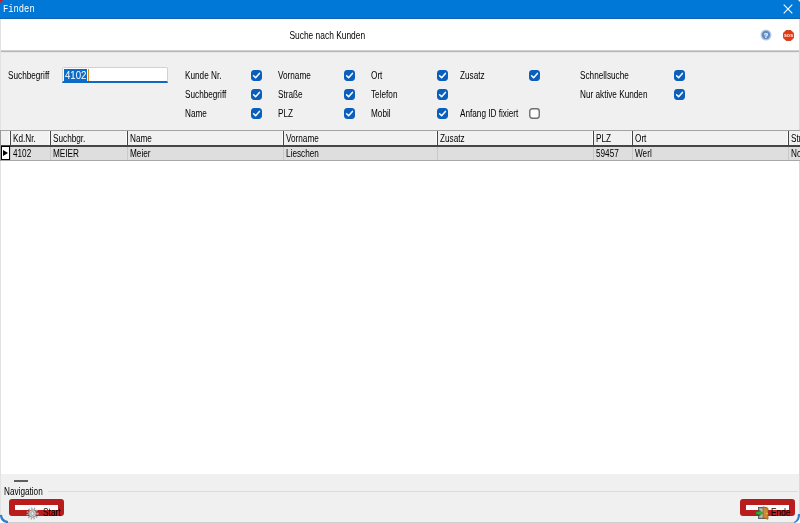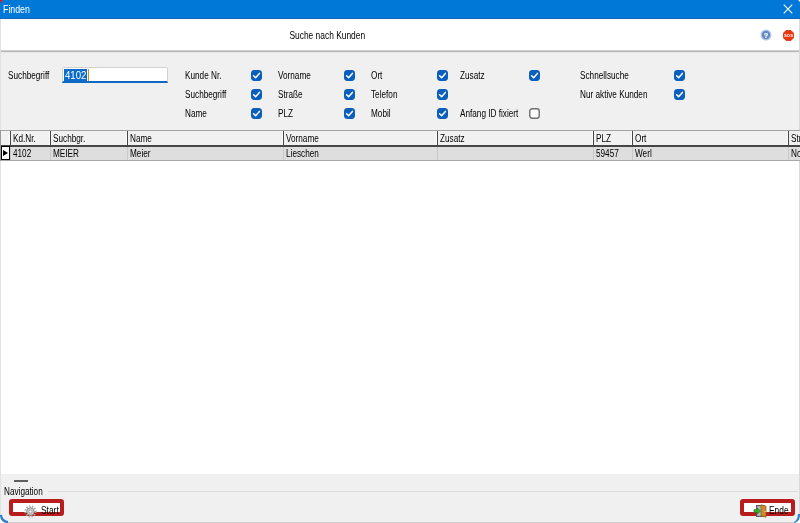--- a/index.html
+++ b/index.html
@@ -3,21 +3,21 @@
 <meta charset="utf-8">
 <style>
   html,body{margin:0;padding:0;}
   body{width:800px;height:523px;overflow:hidden;font-family:"Liberation Sans",sans-serif;font-size:10px;color:#000;}
   #win{position:relative;width:800px;height:523px;background:#fff;overflow:hidden;border-radius:0 0 7px 7px;}
   #bleft{left:0;top:19px;width:1px;height:504px;background:#e2e2e2;}
   #bright{left:799px;top:19px;width:1px;height:504px;background:#dadada;}
   #bbot{left:0;top:522px;width:800px;height:1px;background:#cfcfcf;}
   .abs{position:absolute;}
   
-  #title{left:0;top:0;width:800px;height:18px;background:#0078d7;}
+  #title{left:0;top:0;width:800px;height:18px;background:#0078d7;font-family:Liberation Mono, monospace;}
   #title .txt{position:absolute;left:3px;top:3px;color:#fff;font-size:11px;transform:scaleX(0.8);transform-origin:0 50%;}
   #titleline{left:0;top:18px;width:800px;height:1px;background:#1063ae;}
   #redcorner{left:0;top:0;width:0;height:0;border-top:3px solid #e01818;border-right:3px solid transparent;}
   #beigecorner{right:0;top:0;width:0;height:0;border-top:2px solid #f6ecd9;border-left:2px solid transparent;}
   
   #strip{left:0;top:19px;width:800px;height:31px;background:#fff;}
   #div1{left:0;top:50px;width:800px;height:1px;background:#cfcfcf;}
   #div2{left:0;top:51px;width:800px;height:1px;background:#b8b8b8;}
   #div3{left:0;top:52px;width:800px;height:1px;background:#e6e6e6;}
   #caption{left:0;top:29px;width:655px;text-align:center;font-size:10.5px;}
@@ -36,21 +36,21 @@
   .hcell{position:absolute;top:132.5px;height:12px;line-height:12px;white-space:nowrap;transform:scaleX(0.82);transform-origin:0 50%;}
   .dcell{position:absolute;top:148px;height:12px;line-height:12px;white-space:nowrap;transform:scaleX(0.82);transform-origin:0 50%;}
   #selcell{left:1px;top:146px;width:9px;height:14px;background:#fff;border:1px solid #000;box-sizing:border-box;}
   #seltri{left:3px;top:149.5px;width:0;height:0;border-left:5px solid #000;border-top:3.5px solid transparent;border-bottom:3.5px solid transparent;}
   #tblleft{left:0;top:130px;width:1px;height:31px;background:#9a9a9a;}
   
   #bottom{left:0;top:474px;width:800px;height:49px;background:#f0f0f0;}
   #dash{left:14px;top:480px;width:14px;height:2px;background:#5f5f5f;}
   #grpline{left:48px;top:491px;width:750px;height:1px;background:#dcdcdc;}
   #legend{left:4px;top:486px;font-size:10px;transform:scaleX(0.82);transform-origin:0 50%;}
-  .btn{position:absolute;top:499px;width:55px;height:17px;background:#fdfdfd;border:4px solid #b91c1c;border-radius:3px;box-sizing:border-box;}
+  .btn{position:absolute;top:499px;width:55px;height:17px;background:#fdfdfd;border:6px solid #b91c1c;border-radius:3px;box-sizing:border-box;}
   .btn .t{position:absolute;top:2px;font-size:10px;transform:scaleX(0.84);transform-origin:0 50%;}
 </style>
 </head>
 <body>
 <div id="win">
   <div class="abs" id="strip"></div>
   <div class="abs" id="form"></div>
     <div class="abs" id="div1"></div>
     <div class="abs" id="div2"></div>
     <div class="abs" id="div3"></div>

